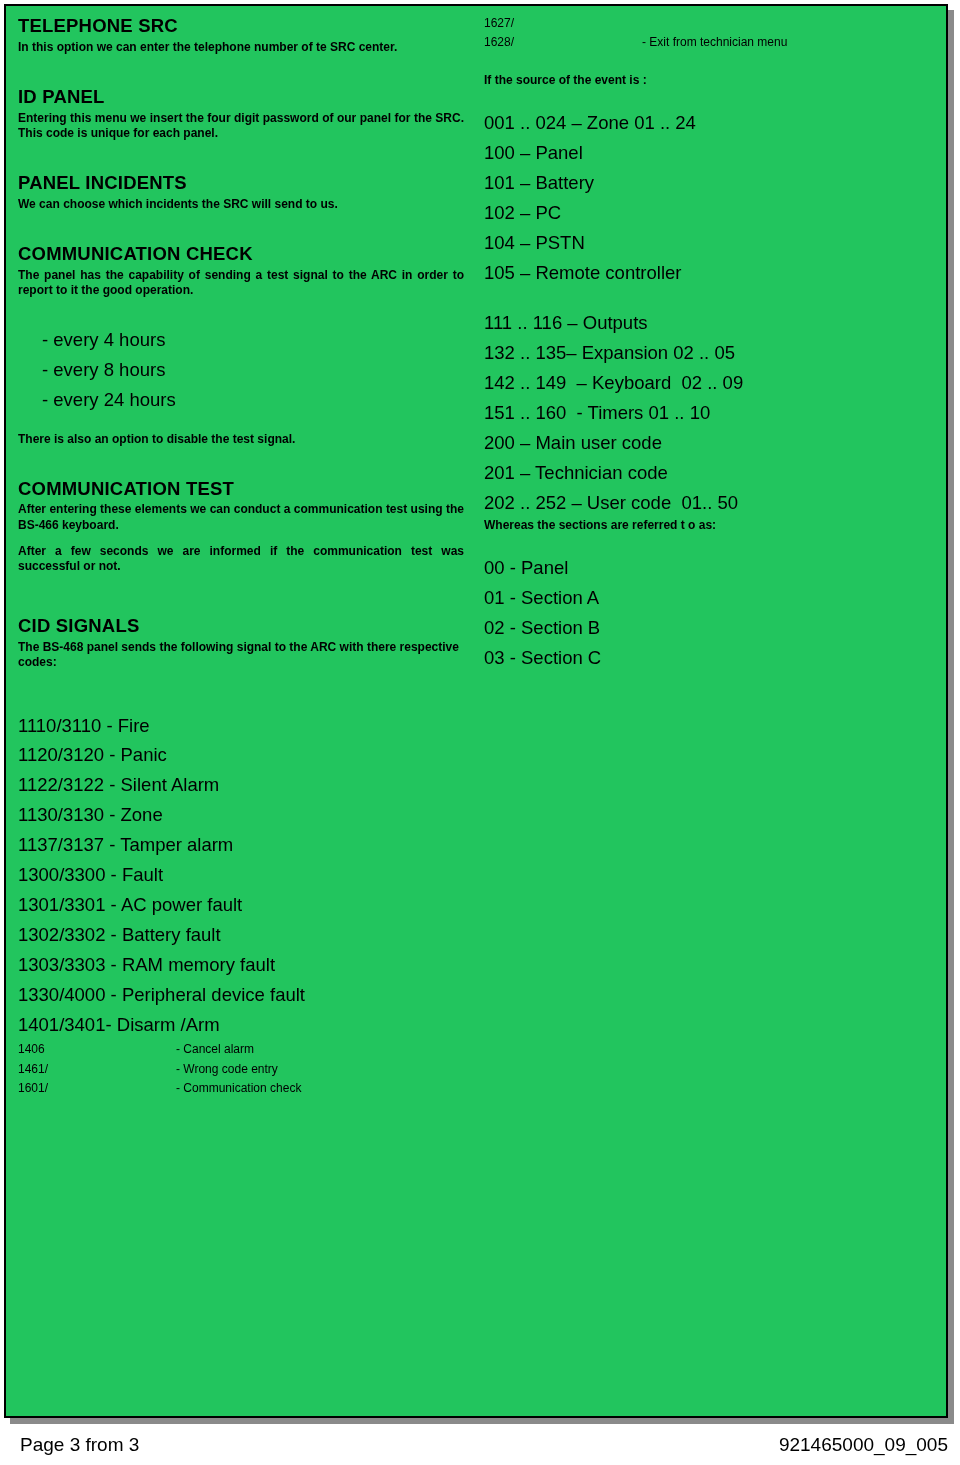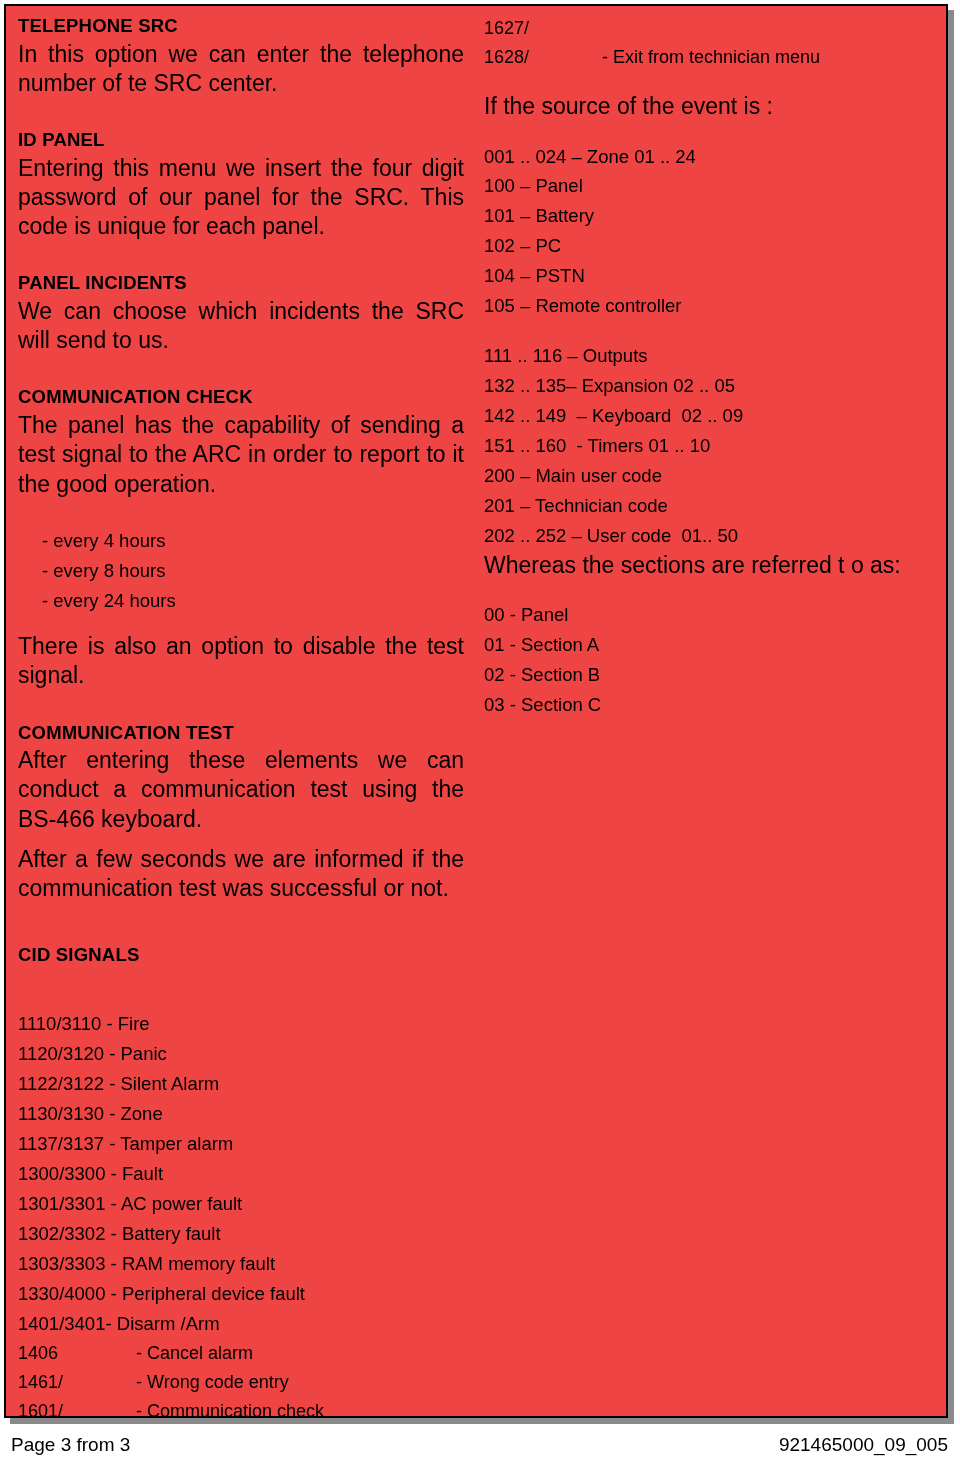--- a/index.html
+++ b/index.html
@@ -14,21 +14,21 @@
     position:relative;
     width:960px; height:1465px;
     padding:0;
   }
   
   .content-box {
     position:absolute;
     left:4px; top:4px;
     width:944px; height:1414px;
     border:2px solid #000;
-    background:#ef4444;
+    background:#22c55e;
     box-shadow: 6px 6px 0 0 #8a8a8a;
   }
   .columns {
     display:flex;
     width:100%; height:100%;
     padding:8px 0 0 0;
   }
   .col {
     position:relative;
   }
@@ -36,22 +36,22 @@
   .col-right { width:468px; padding:0 10px 0 10px; }
 
   h2.sec-head {
     font-size:18.5px;
     font-weight:bold;
     letter-spacing:0.2px;
     line-height:1.28;
     margin:0 0 2px 0;
   }
   p.body {
-    font-size:23px;
-    font-weight:normal;
+    font-size:12px;
+    font-weight:bold;
     line-height:1.27;
     text-align:justify;
     margin:0;
   }
   p.body.nojust { text-align:left; }
 
   .gap-sm { height:11px; }
   .gap-md { height:20px; }
   .gap-lg { height:30px; }
   .gap-xl { height:40px; }
@@ -70,28 +70,28 @@
     white-space:pre;
   }
 
   ul.plainlist { list-style:none; margin:0; padding:0; }
   ul.plainlist li {
     font-size:18.5px;
     line-height:1.62;
     white-space:pre;
   }
 
-  .code-row { display:flex; font-size:18px; line-height:1.62; }
+  .code-row { display:flex; font-size:12px; line-height:1.62;gap:40px; }
   .code-row .ckey { width:118px; flex:0 0 118px; white-space:pre; }
   .code-row .cval { white-space:pre; }
 
   
   .footer {
     position:absolute;
-    left:3px; right:4px;
+    left:12px; right:4px;
     top:1434px;
     display:flex;
     justify-content:space-between;
     align-items:center;
     font-size:19px;
     padding:0 6px 0 8px;
   }
   .footer .right { padding-right:2px; }
 </style>
 </head>
@@ -138,20 +138,21 @@
         <h2 class="sec-head">COMMUNICATION TEST</h2>
         <p class="body">After entering these elements we can conduct a communication test using the BS-466 keyboard.</p>
 
         <div class="gap-sm"></div>
 
         <p class="body">After a few seconds we are informed if the communication test was successful or not.</p>
 
         <div class="gap-xl"></div>
 
         <h2 class="sec-head">CID SIGNALS</h2>
+        <p class="body nojust">The BS-468 panel sends the following signal to the ARC with there respective codes:</p>
 
         <div class="gap-xl"></div>
 
         <ul class="codes">
           <li><span>1110/3110 - </span><span>Fire</span></li>
           <li><span>1120/3120 - </span><span>Panic</span></li>
           <li><span>1122/3122 - </span><span>Silent Alarm</span></li>
           <li><span>1130/3130 - </span><span>Zone</span></li>
           <li><span>1137/3137 - </span><span>Tamper alarm</span></li>
           <li><span>1300/3300 - </span><span>Fault</span></li>

